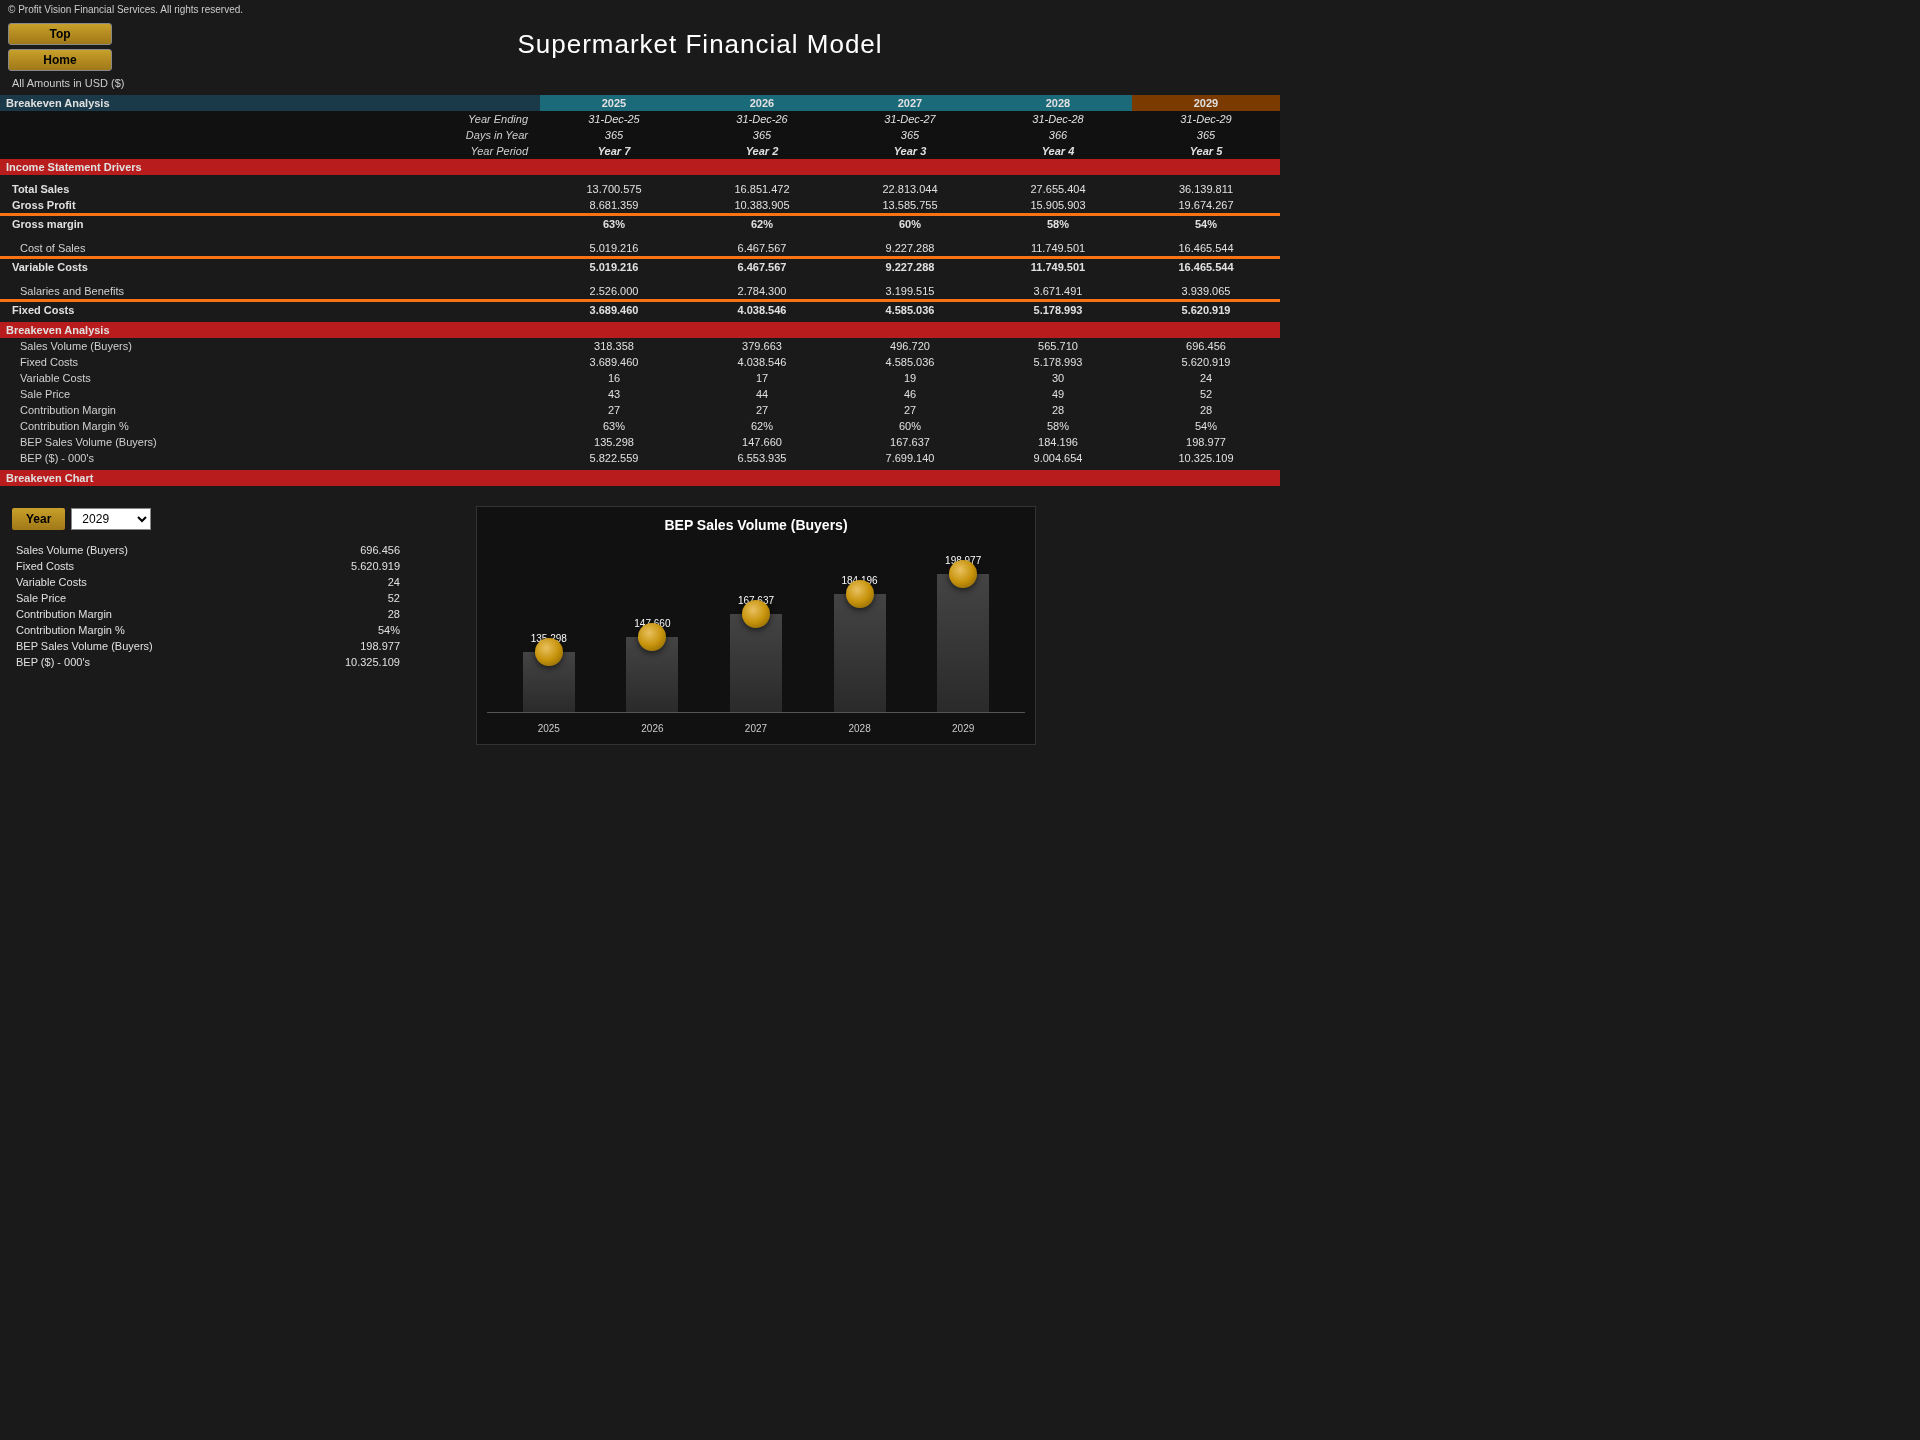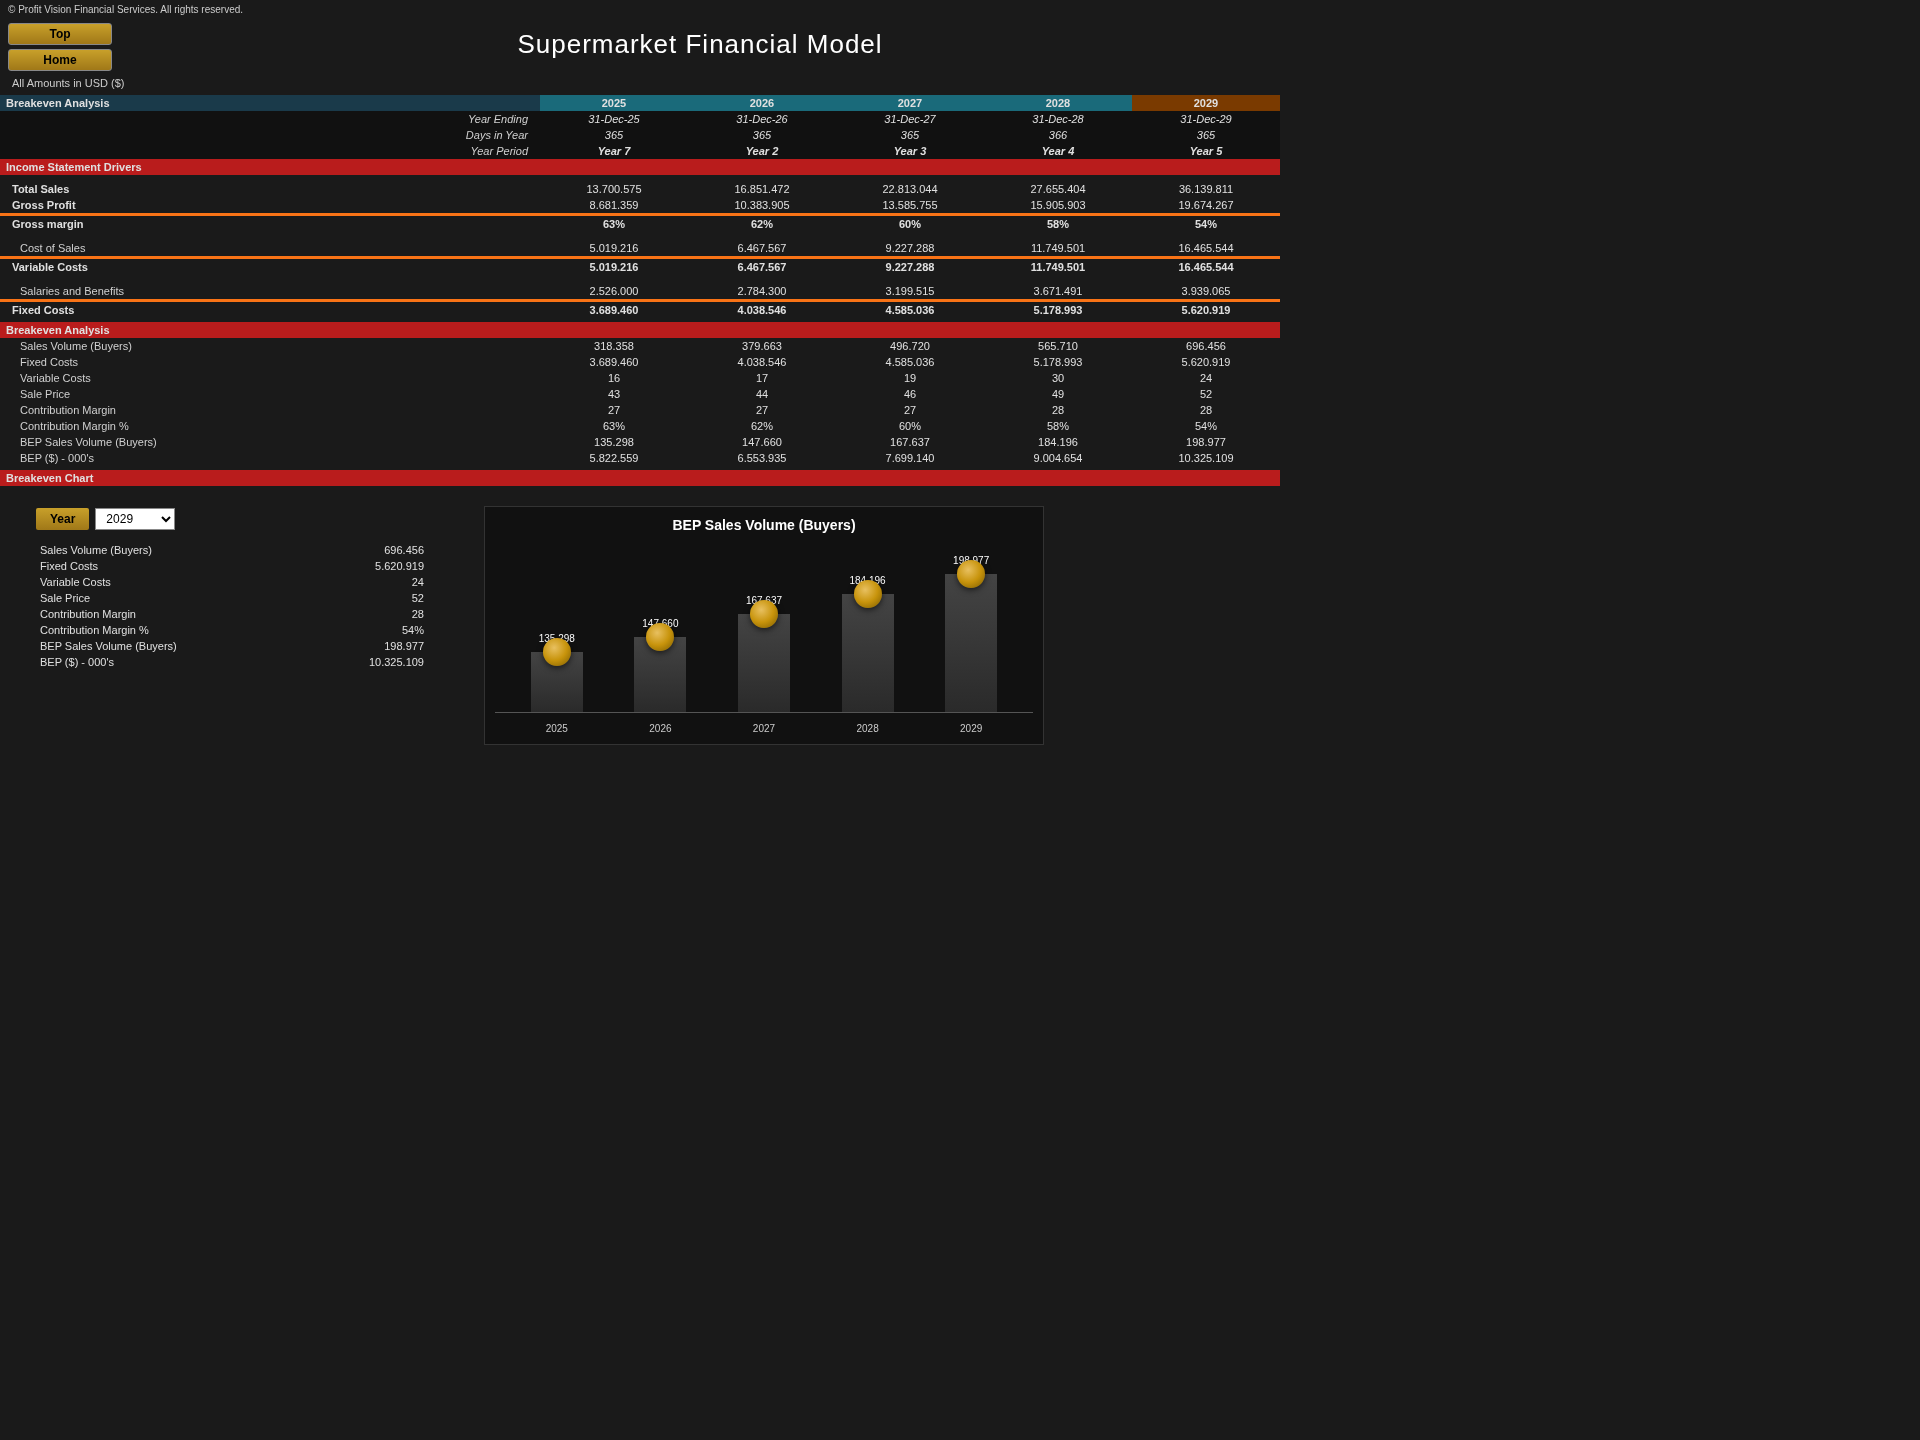--- a/index.html
+++ b/index.html
@@ -417,21 +417,21 @@
     <tr style="height:4px;">
         <td colspan="6"></td>
       </tr>
 
     <tr>
       <td colspan="6" class="subsection-header">Breakeven Chart</td>
     </tr>
   </tbody>
 </table>
 
-<div class="chart-section" style="display:flex; padding: 10px 24px; gap: 0;">
+<div class="chart-section" style="display:flex; padding: 10px 0; gap: 16px;">
 
   <div class="chart-left">
 
     <div class="year-selector-row">
       <span class="year-label-box">Year</span>
       <select class="year-select">
         <option>2025</option>
         <option>2026</option>
         <option>2027</option>
         <option>2028</option>

